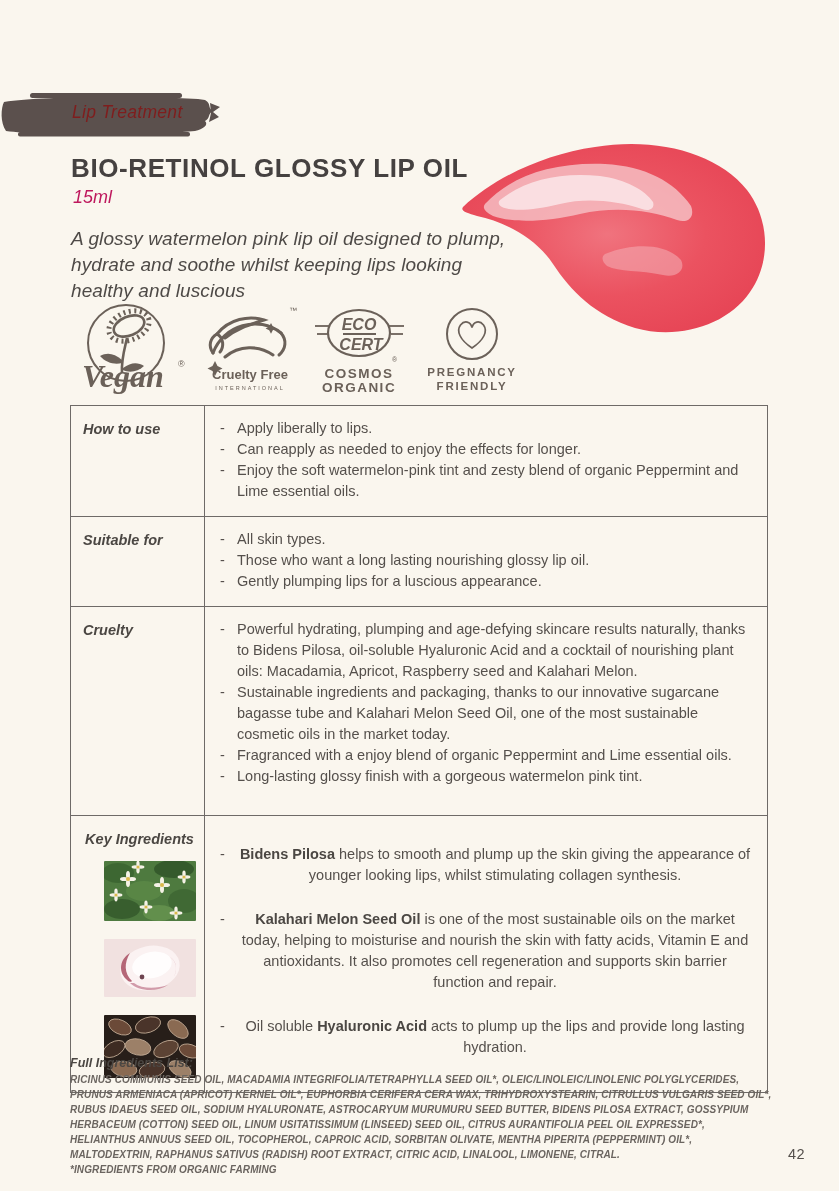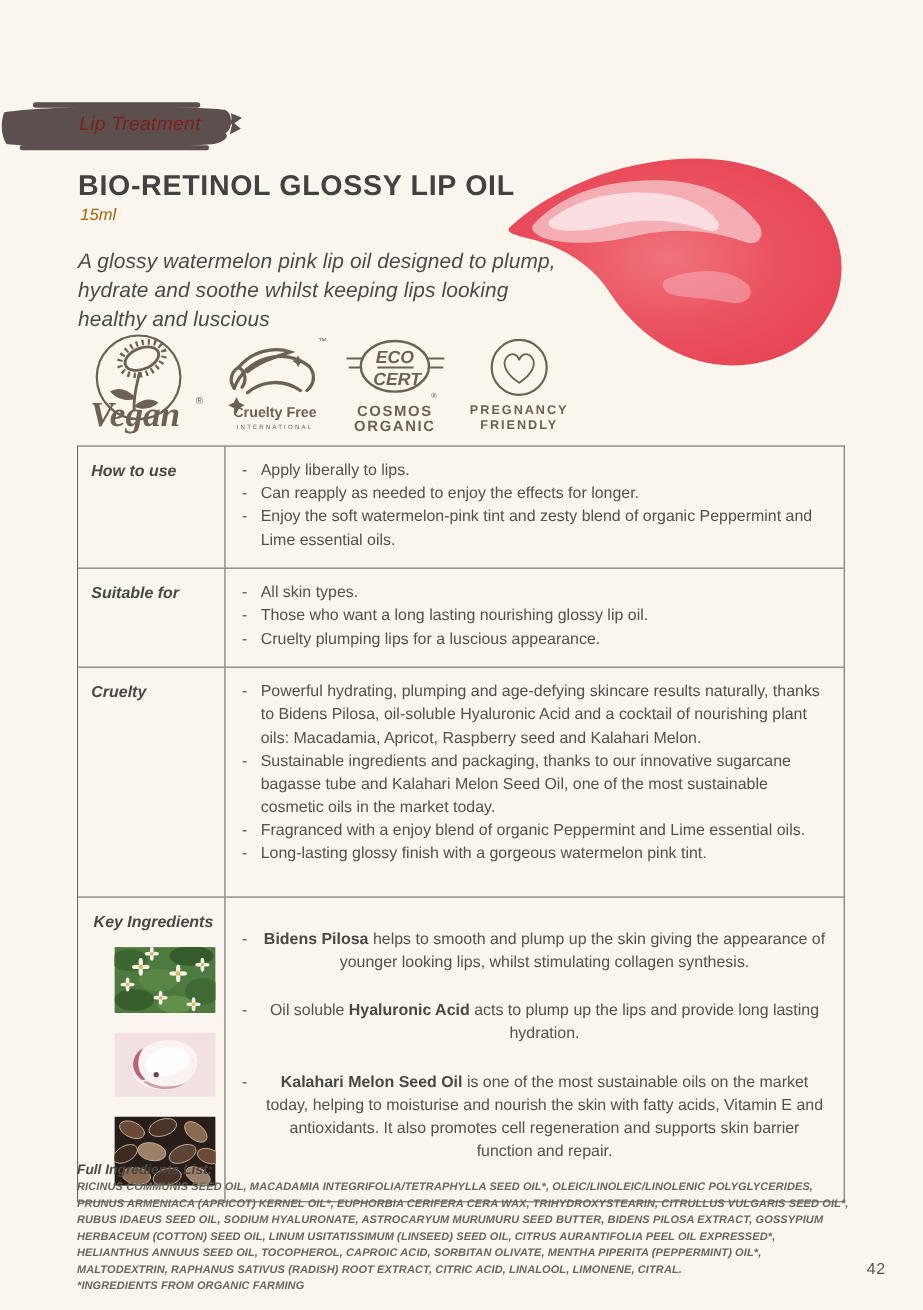--- a/index.html
+++ b/index.html
@@ -20,21 +20,21 @@
     font-style: italic; font-size: 17.5px; letter-spacing: 0.3px;
     color: #7f1d1d;
   }
   .product-title {
     position: absolute; left: 71px; top: 153px;
     font-size: 26px; font-weight: bold; letter-spacing: 0.6px;
     color: #454140;
   }
   .product-volume {
     position: absolute; left: 73px; top: 187px;
-    font-style: italic; font-size: 15px; color: #a16207;
+    font-style: italic; font-size: 18px; color: #be185d;
   }
   .product-description {
     position: absolute; left: 71px; top: 226px; width: 452px;
     font-style: italic; font-size: 19px; line-height: 1.37;
     color: #4E4A47; letter-spacing: 0.1px;
   }
   .swoosh { position: absolute; left: 455px; top: 132px; width: 320px; height: 205px; }
   
   .badge { position: absolute; }
   .badge svg { display: block; }
@@ -220,21 +220,21 @@
           </ul>
       </div>
     </div>
 
     <div class="t-row row-suitable">
       <div class="t-label">Suitable for</div>
       <div class="t-content">
         <ul class="bullets">
             <li>All skin types.</li>
             <li>Those who want a long lasting nourishing glossy lip oil.</li>
-            <li>Cruelty plumping lips for a luscious appearance.</li>
+            <li>Gently plumping lips for a luscious appearance.</li>
           </ul>
       </div>
     </div>
 
     <div class="t-row row-benefits">
       <div class="t-label">Cruelty</div>
       <div class="t-content">
         <ul class="bullets">
             <li>Powerful hydrating, plumping and age-defying skincare results naturally, thanks to Bidens Pilosa, oil-soluble Hyaluronic Acid and a cocktail of nourishing plant oils: Macadamia, Apricot, Raspberry seed and Kalahari Melon.</li>
             <li>Sustainable ingredients and packaging, thanks to our innovative sugarcane bagasse tube and Kalahari Melon Seed Oil, one of the most sustainable cosmetic oils in the market today.</li>
@@ -331,22 +331,22 @@
             <ellipse cx="86" cy="36" rx="11" ry="6.5" fill="#6B4A38" transform="rotate(18 86 36)"></ellipse>
             <ellipse cx="20" cy="54" rx="13" ry="7.5" fill="#8A6A52" transform="rotate(8 20 54)"></ellipse>
             <ellipse cx="48" cy="55" rx="13" ry="7.5" fill="#4A342A" transform="rotate(-12 48 55)"></ellipse>
             <ellipse cx="76" cy="54" rx="12" ry="7" fill="#9C8068" transform="rotate(28 76 54)"></ellipse>
           </g>
         </svg>
       </div>
       <div class="t-content">
         <ul class="bullets spaced">
             <li><strong>Bidens Pilosa</strong> helps to smooth and plump up the skin giving the appearance of younger looking lips, whilst stimulating collagen synthesis.</li>
+            <li><strong>Kalahari Melon Seed Oil</strong> is one of the most sustainable oils on the market today, helping to moisturise and nourish the skin with fatty acids, Vitamin E and antioxidants. It also promotes cell regeneration and supports skin barrier function and repair.</li>
             <li>Oil soluble <strong>Hyaluronic Acid</strong> acts to plump up the lips and provide long lasting hydration.</li>
-            <li><strong>Kalahari Melon Seed Oil</strong> is one of the most sustainable oils on the market today, helping to moisturise and nourish the skin with fatty acids, Vitamin E and antioxidants. It also promotes cell regeneration and supports skin barrier function and repair.</li>
           </ul>
       </div>
     </div>
 
   </div>
 
   <div class="ingredients">
     <div class="ingredients-heading">Full Ingredients List:</div>
     <div class="ingredients-list">RICINUS COMMUNIS SEED OIL, MACADAMIA INTEGRIFOLIA/TETRAPHYLLA SEED OIL*, OLEIC/LINOLEIC/LINOLENIC POLYGLYCERIDES, PRUNUS ARMENIACA (APRICOT) KERNEL OIL*, EUPHORBIA CERIFERA CERA WAX, TRIHYDROXYSTEARIN, CITRULLUS VULGARIS SEED OIL*, RUBUS IDAEUS SEED OIL, SODIUM HYALURONATE, ASTROCARYUM MURUMURU SEED BUTTER, BIDENS PILOSA EXTRACT, GOSSYPIUM HERBACEUM (COTTON) SEED OIL, LINUM USITATISSIMUM (LINSEED) SEED OIL, CITRUS AURANTIFOLIA PEEL OIL EXPRESSED*, HELIANTHUS ANNUUS SEED OIL, TOCOPHEROL, CAPROIC ACID, SORBITAN OLIVATE, MENTHA PIPERITA (PEPPERMINT) OIL*, MALTODEXTRIN, RAPHANUS SATIVUS (RADISH) ROOT EXTRACT, CITRIC ACID, LINALOOL, LIMONENE, CITRAL.</div>
     <div class="ingredients-footnote">*INGREDIENTS FROM ORGANIC FARMING</div>

